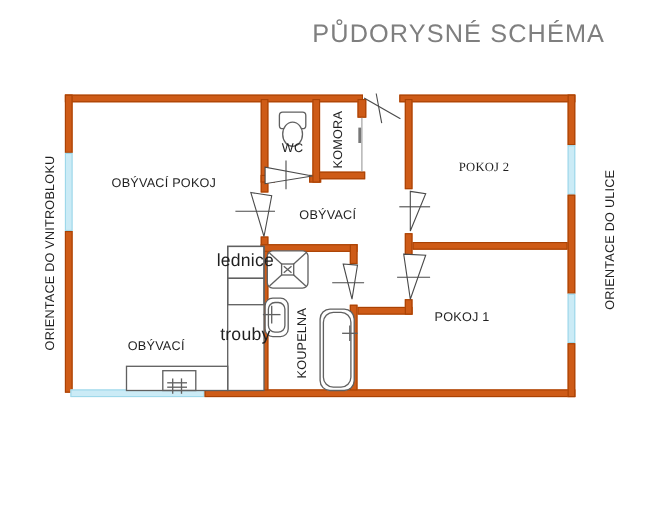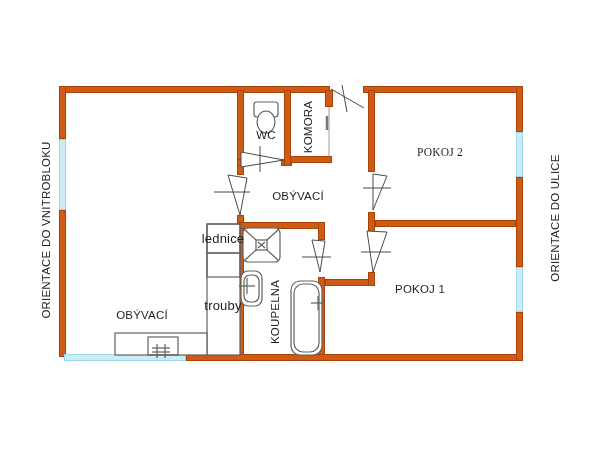--- a/index.html
+++ b/index.html
@@ -17,38 +17,39 @@
     position:relative;width:606px;height:468px;background:#fff;overflow:hidden;
     font-family:"Liberation Sans",sans-serif;
   }
   .wall{position:absolute;background:var(--wall);border:1px solid var(--wall-border);box-sizing:border-box;}
   .window{position:absolute;background:var(--window);border:1px solid var(--window-border);box-sizing:border-box;}
   .lbl{
     position:absolute;transform:translate(-50%,-50%);white-space:nowrap;
     font-size:11.5px;font-weight:500;color:var(--label-color);letter-spacing:.2px;
   }
   .lbl.v{transform:translate(-50%,-50%) rotate(-90deg);}
-  .lbl.small{font-size:13px;font-weight:400;}
+  .lbl.small{font-size:16px;font-weight:400;}
   .title{
     position:absolute;left:417px;top:31px;transform:translate(-50%,-50%);
     white-space:nowrap;font-size:23px;font-weight:400;color:var(--title-color);letter-spacing:1px;
   }
   svg.overlay{position:absolute;left:0;top:0;}
   .fx{stroke:var(--fixture);fill:none;stroke-width:1.2;}
   .fxf{stroke:var(--fixture);fill:#fff;stroke-width:1.2;}
   .door{stroke:var(--door);fill:#fff;stroke-width:1;}
   .doorline{stroke:var(--door);fill:none;stroke-width:1;}
   .thin{stroke:#9a9a9a;fill:none;stroke-width:1;}
   .thin2{stroke:#777;fill:none;stroke-width:2.5;}
 </style>
 </head>
 <body>
 
 <div class="canvas">
 
+  <div class="title">PŮDORYSNÉ SCHÉMA</div>
   <div class="lbl v" style="left:46px;top:230px;">ORIENTACE DO VNITROBLOKU</div>
   <div class="lbl v" style="left:555px;top:218px;">ORIENTACE DO ULICE</div>
 
   <div class="wall" style="left:59px;top:86px;width:271px;height:7px;"></div>
   <div class="wall" style="left:363px;top:86px;width:160px;height:7px;"></div>
   <div class="wall" style="left:59px;top:86px;width:7px;height:53px;"></div>
   <div class="window" style="left:59px;top:139px;width:7px;height:71px;"></div>
   <div class="wall" style="left:59px;top:210px;width:7px;height:147px;"></div>
   <div class="window" style="left:64px;top:354px;width:122px;height:7px;"></div>
   <div class="wall" style="left:186px;top:354px;width:337px;height:7px;"></div>
@@ -150,20 +151,21 @@
       <polygon class="door" points="367,231 387,232 373,272"></polygon>
       <line class="doorline" x1="361" y1="252" x2="391" y2="252"></line>
     </g>
 
     <g>
       <polygon class="door" points="312,240 325,241 320,272"></polygon>
       <line class="doorline" x1="302" y1="257" x2="331" y2="257"></line>
     </g>
   </svg>
 
+  <div class="lbl" style="left:149px;top:167px;">OBÝVACÍ POKOJ</div>
   <div class="lbl" style="left:266px;top:135px;text-align:center;">WC</div>
   <div class="lbl v" style="left:308px;top:127px;">KOMORA</div>
   <div class="lbl" style="left:440px;top:152px;font-family:Liberation Serif, serif;">POKOJ 2</div>
   <div class="lbl" style="left:298px;top:196px;">OBÝVACÍ</div>
   <div class="lbl" style="left:142px;top:315px;">OBÝVACÍ</div>
   <div class="lbl v" style="left:275px;top:312px;">KOUPELNA</div>
   <div class="lbl" style="left:420px;top:289px;">POKOJ 1</div>
 
   <div class="lbl small" style="left:223px;top:238px;">lednice</div>
   <div class="lbl small" style="left:223px;top:265px;margin-top:40px;">trouby</div>

